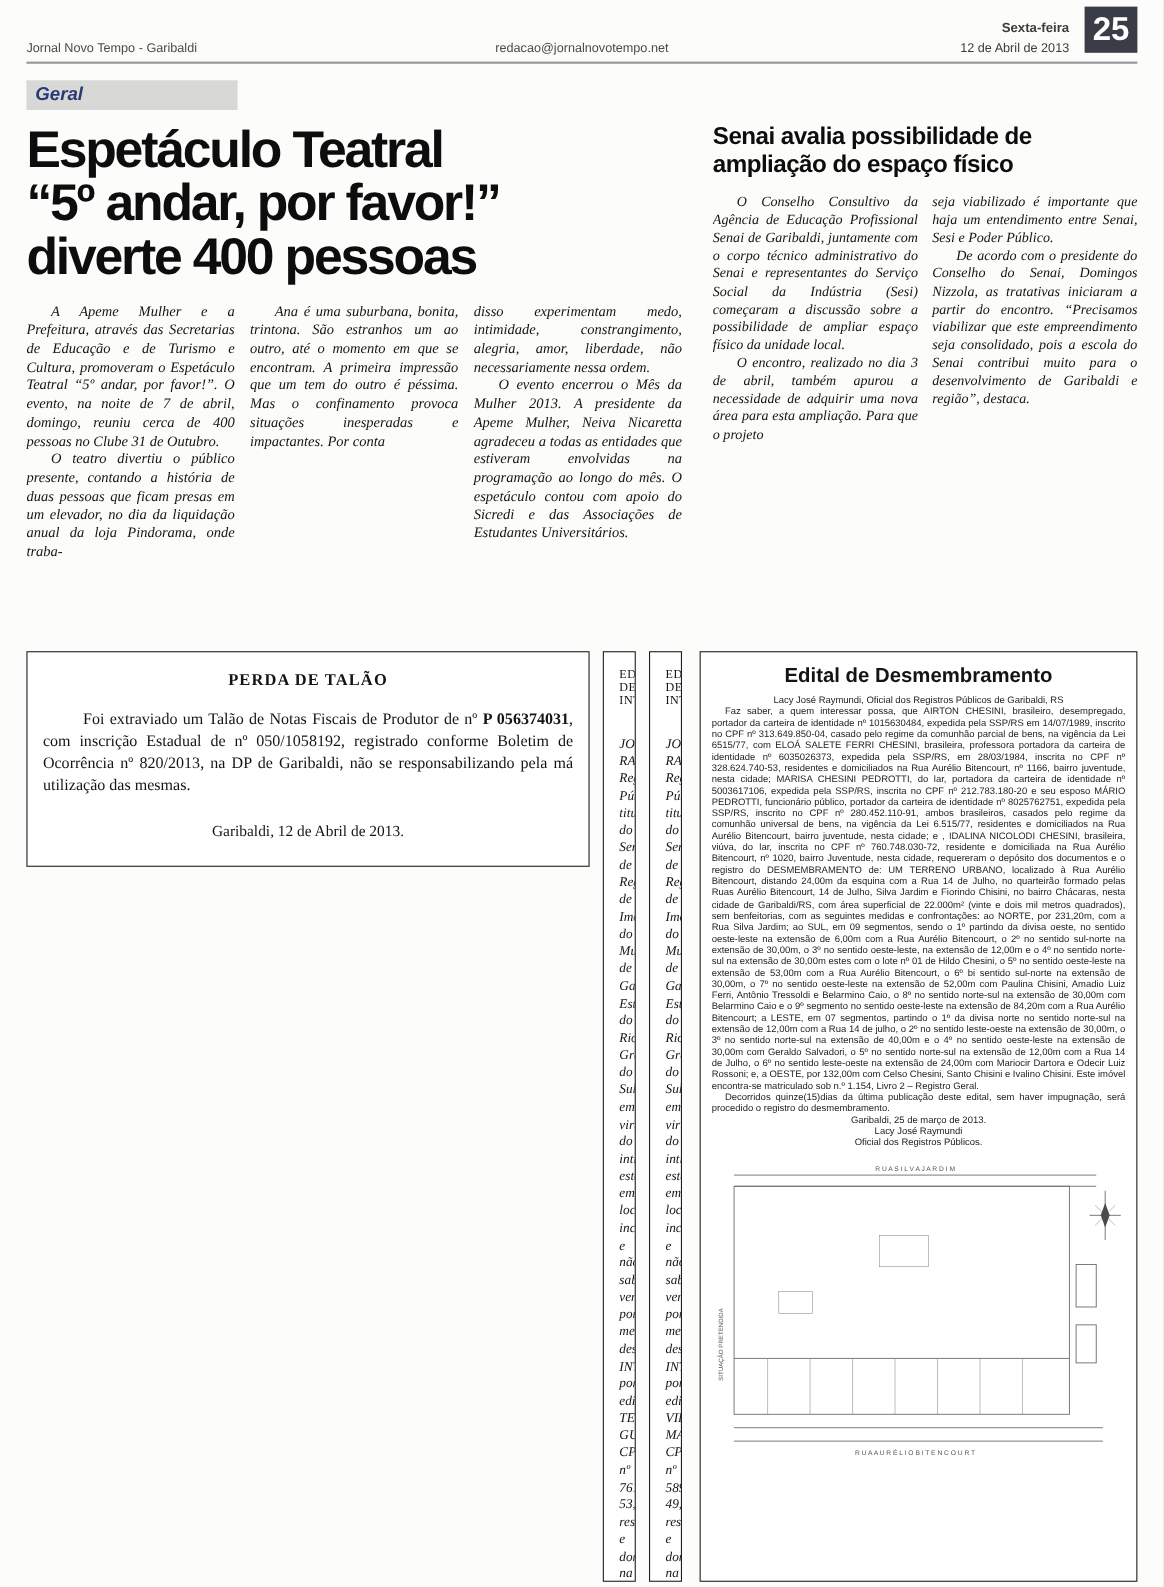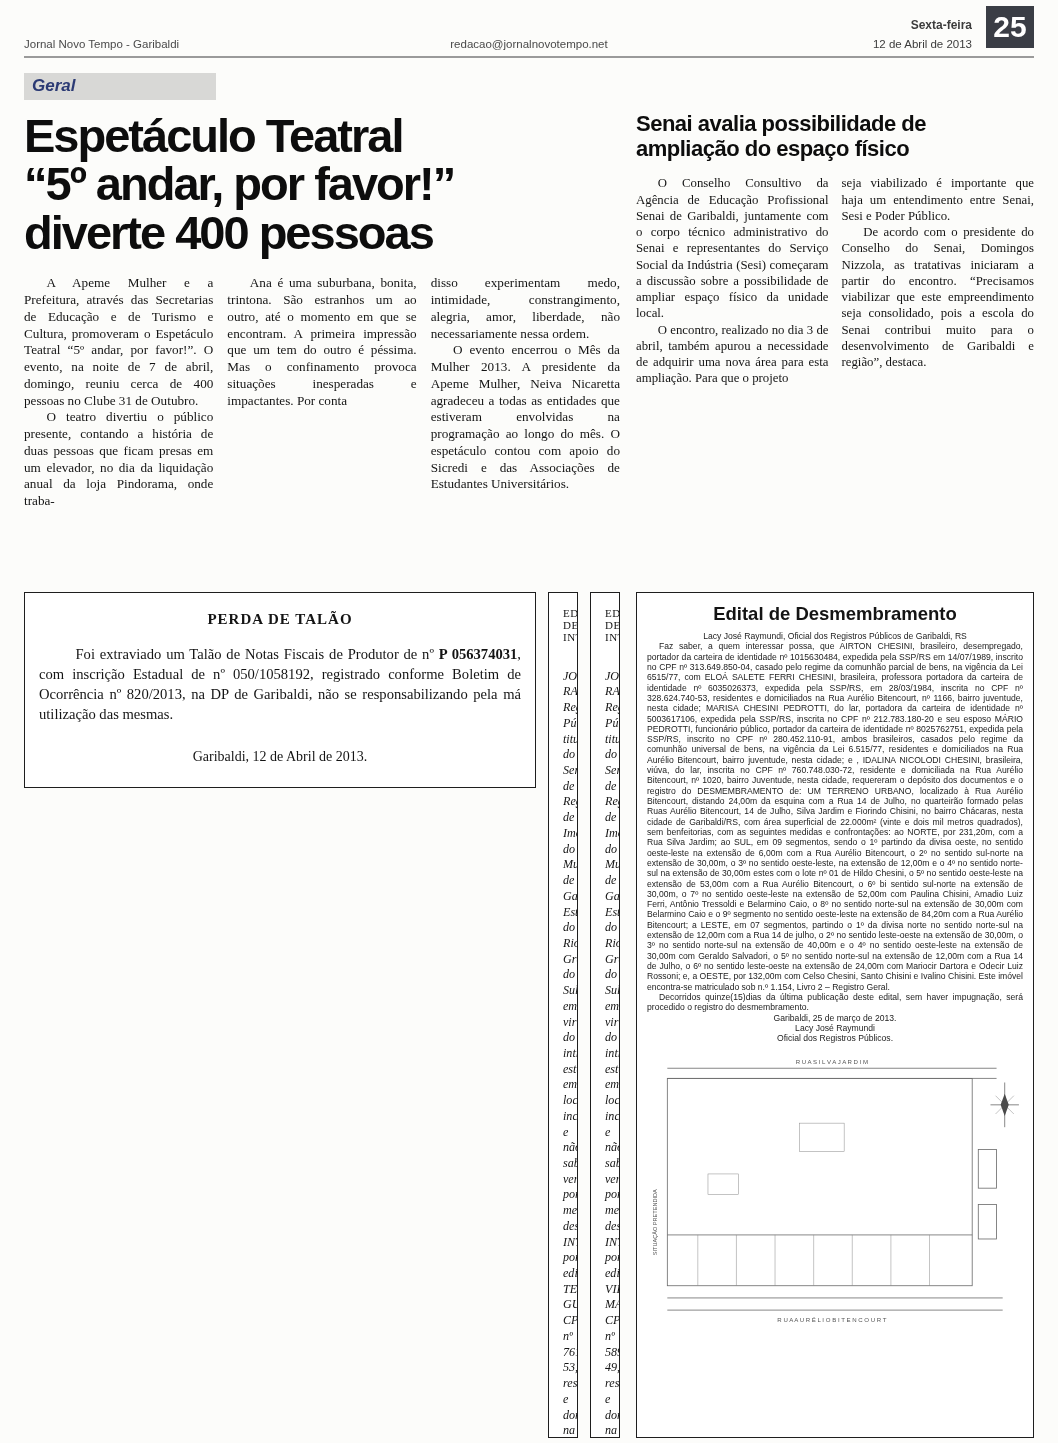--- a/index.html
+++ b/index.html
@@ -19,27 +19,27 @@
   .mast-right .weekday { font-weight:bold; font-size:12px; margin-bottom:6px; }
   .mast-right .date { font-size:11.5px; }
   .page-num { position:absolute; right:0; top:6px; width:48px; height:42px; background:#3a3d45; color:#fff;
     font-family:"Liberation Sans",sans-serif; font-weight:bold; font-size:30px; display:flex; align-items:center; justify-content:center; }
 
   
   .geral-bar { margin-top:15px; width:192px; background:#d8d8d6; color:#2b3a74;
     font-family:"Liberation Sans",sans-serif; font-weight:bold; font-size:17px; padding:3px 10px 4px 8px;font-style:italic; }
 
   
-  .top-region { display:flex; gap:16px; margin-top:12px; height:466px; overflow:hidden; }
+  .top-region { display:flex; gap:28px; margin-top:12px; height:466px; overflow:hidden; }
   .main-article { width:596px; overflow:hidden; }
   .main-headline { font-family:"Liberation Sans",sans-serif; font-weight:bold; color:#0d0d0d;
     font-size:47px; line-height:1.03; letter-spacing:-2px; }
   .cols-3 { display:flex; gap:14px; margin-top:18px; }
   .cols-3 .col { flex:1; font-size:13.2px; line-height:1.27; text-align:justify; }
-  .col p { margin:0; }
+  .col p { margin:0;font-style:italic; }
   .col p.indent { text-indent:1.7em; }
 
   .senai-article { flex:1; overflow:hidden; }
   .senai-headline { font-family:"Liberation Sans",sans-serif; font-weight:bold; color:#0d0d0d;
     font-size:22px; line-height:1.12; letter-spacing:-0.5px; width:330px; }
   .cols-2 { display:flex; gap:13px; margin-top:14px; }
   .cols-2 .col { flex:1; font-size:12.8px; line-height:1.27; text-align:justify; }
 
   
   .bottom-region { display:flex; gap:16px; margin-top:14px; height:846px; }

